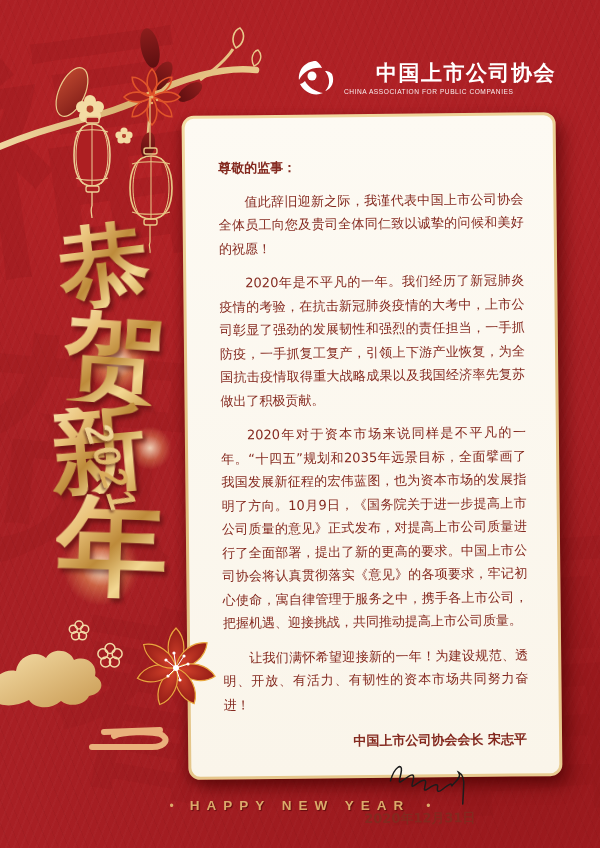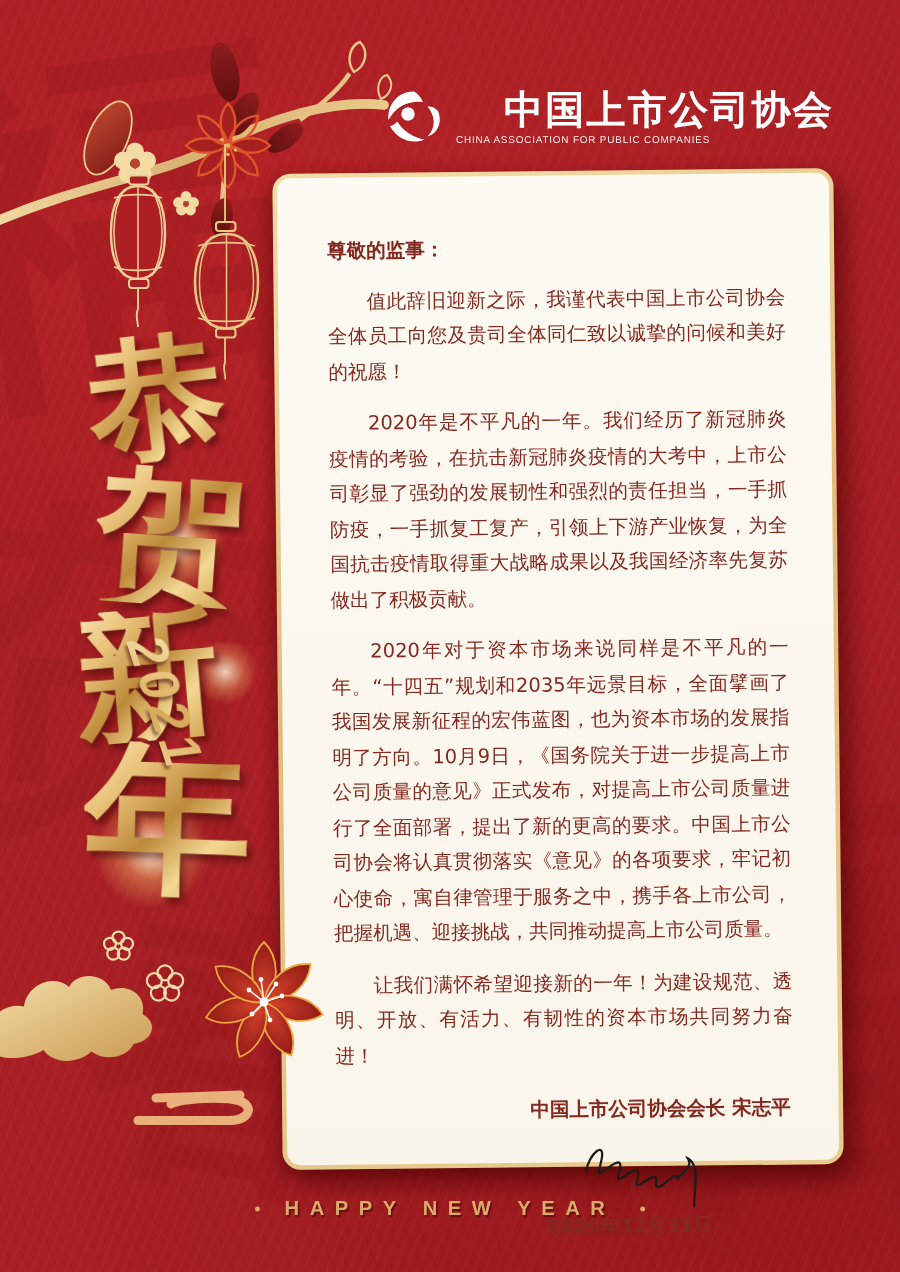--- a/index.html
+++ b/index.html
@@ -42,21 +42,21 @@
   .ch4{font-size:112px;transform:rotate(2deg) translateX(4px);margin-top:2px;}
   .year-script{position:absolute;left:116px;top:418px;font-size:36px;font-style:italic;
       font-weight:bold;letter-spacing:3px;transform:rotate(72deg);transform-origin:left top;
       background:linear-gradient(120deg,#f7e3ae,#d8a958 60%,#f1d596);
       -webkit-background-clip:text;background-clip:text;color:transparent;
       filter:drop-shadow(2px 2px 1px rgba(70,10,8,.5));pointer-events:none;}
 
   
   .logo{position:absolute;top:58px;right:44px;display:flex;align-items:center;gap:9px;}
   .logo-icon{width:40px;height:40px;flex:0 0 auto;}
-  .logo-zh{color:#fff;font-size:26px;font-weight:bold;letter-spacing:1.5px;line-height:1.1;margin-left:32px;}
+  .logo-zh{color:#fff;font-size:21px;font-weight:bold;letter-spacing:1.5px;line-height:1.1;margin-left:32px;}
   .logo-en{color:rgba(255,255,255,.92);font-size:6.6px;letter-spacing:.55px;margin-top:3px;white-space:nowrap;}
 
   
   .card{position:absolute;left:185px;top:114px;width:368px;height:658px;
     background:linear-gradient(160deg,#f3dda6,#dfbc7c 45%,#e9cc92);
     border-radius:12px;padding:3px;transform:rotate(-0.6deg);
     box-shadow:8px 10px 16px rgba(70,0,0,.5), -2px 4px 10px rgba(70,0,0,.35);}
   .card-inner{width:100%;height:100%;box-sizing:border-box;border-radius:9px;
     background:linear-gradient(180deg,#fdfaf3,#faf5ea);
     padding:38px 30px 0 33px;color:#84291f;font-size:13px;line-height:23.5px;

